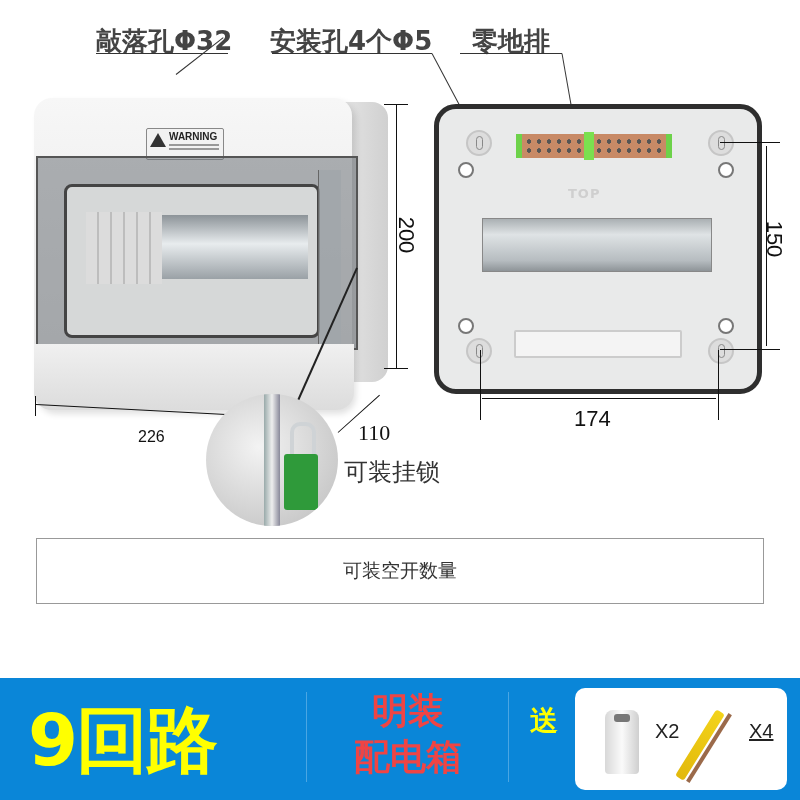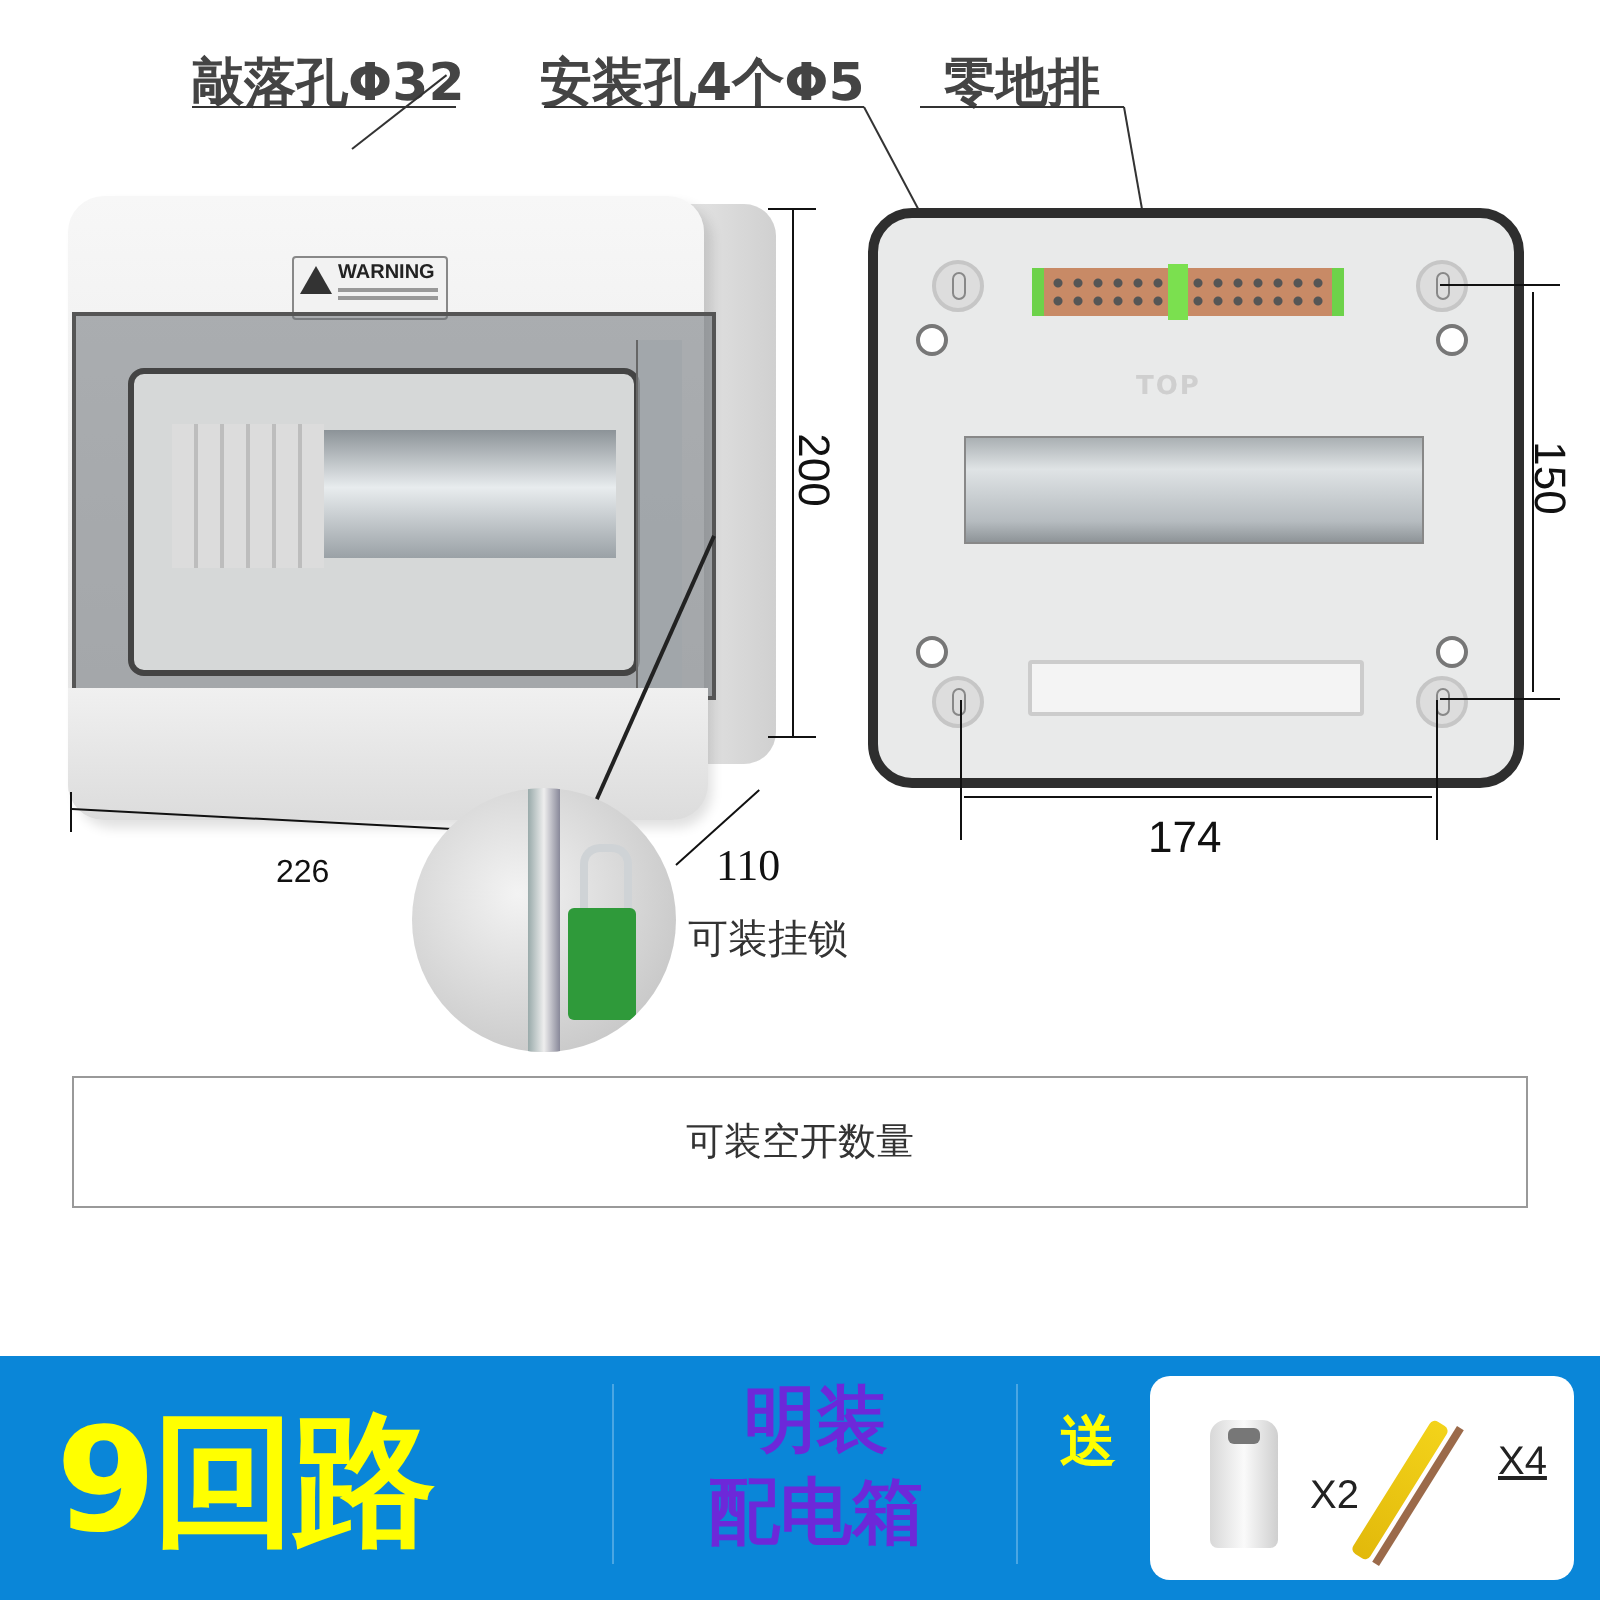--- a/index.html
+++ b/index.html
@@ -39,21 +39,21 @@
   .inset .shackle{position:absolute;left:84px;top:28px;width:18px;height:36px;border:4px solid #cfd3d6;border-bottom:none;border-radius:10px 10px 0 0;}
   
   table.qty{position:absolute;left:36px;top:538px;width:728px;border-collapse:collapse;font-size:19px;color:#333;}
   table.qty td{border:1.5px solid #999;text-align:center;height:31px;padding:16px;}
   table.qty td.h{background:#e8e8e8;}
   table.qty tr.title td{height:32px;background:#fff;}
   
   .banner{left:0;top:678px;width:800px;height:122px;background:#0a86d8;}
   .circuit{left:28px;top:690px;font-size:72px;font-weight:bold;color:#ffff00;letter-spacing:-2px;line-height:100px;}
   .vsep{position:absolute;top:692px;width:1px;height:90px;background:#4aa6e3;}
-  .mount{left:338px;top:688px;width:140px;text-align:center;color:#6d28d9;font-size:36px;font-weight:bold;line-height:46px;}
+  .mount{left:338px;top:688px;width:140px;text-align:center;color:#ef4444;font-size:36px;font-weight:bold;line-height:46px;}
   .gift{left:530px;top:702px;font-size:28px;font-weight:bold;color:#ffff00;}
   .giftbox{left:575px;top:688px;width:212px;height:102px;background:#fff;border-radius:10px;}
   .gland{position:absolute;left:30px;top:22px;width:34px;height:64px;background:linear-gradient(90deg,#d8d8d8,#fafafa 50%,#cfcfcf);border-radius:8px 8px 4px 4px;}
   .gland::before{content:"";position:absolute;left:9px;top:4px;width:16px;height:8px;background:#777;border-radius:3px;}
   .anchor{position:absolute;left:120px;top:18px;width:10px;height:78px;background:linear-gradient(#f3d31a,#e2b90b);transform:rotate(32deg);border-radius:3px;}
   .screwg{position:absolute;left:132px;top:20px;width:4px;height:80px;background:#9b6a4a;transform:rotate(32deg);}
   .giftx{position:absolute;font-size:20px;color:#222;font-family:"Liberation Sans",sans-serif;}
 </style>
 </head>
 <body>
@@ -95,21 +95,21 @@
 <div class="abs dimtext" style="left:138px;top:428px;font-size:16px;">226</div>
 
 <div class="abs" style="left:338px;top:432px;width:56px;height:1px;background:#111;transform:rotate(-42deg);transform-origin:left;"></div>
 <div class="abs dimtext" style="left:358px;top:420px;font-size:22px;font-family:Liberation Serif, serif;">110</div>
 
 <div class="abs inset">
   <div class="pole"></div>
   <div class="shackle"></div>
   <div class="lock"></div>
 </div>
-<div class="abs" style="left:344px;top:456px;font-size:20px;color:#333;">可装挂锁</div>
+<div class="abs" style="left:344px;top:456px;font-size:24px;color:#333;">可装挂锁</div>
 
 <div class="abs boxR"></div>
 <div class="abs busbar">
     <div class="dots"></div>
     <div class="mid"></div>
   </div>
 <div class="abs top-mark">TOP</div>
 <div class="abs din"></div>
 <div class="abs slot"></div>
 <div class="abs hole" style="left:466px;top:130px;"></div>
@@ -142,17 +142,17 @@
 <div class="abs circuit">9回路</div>
 <div class="vsep" style="left:306px;"></div>
 <div class="abs mount">
   <div>明装</div>
   <div>配电箱</div>
 </div>
 <div class="vsep" style="left:508px;"></div>
 <div class="abs gift">送</div>
 <div class="abs giftbox">
   <div class="gland"></div>
-  <div class="giftx" style="left:80px;top:32px;margin-top:17px;">X2</div>
+  <div class="giftx" style="left:80px;top:32px;">X2</div>
   <div class="anchor"></div>
   <div class="screwg"></div>
   <div class="giftx" style="left:174px;top:32px;text-decoration:underline;">X4</div>
 </div>
 
 </body></html>

